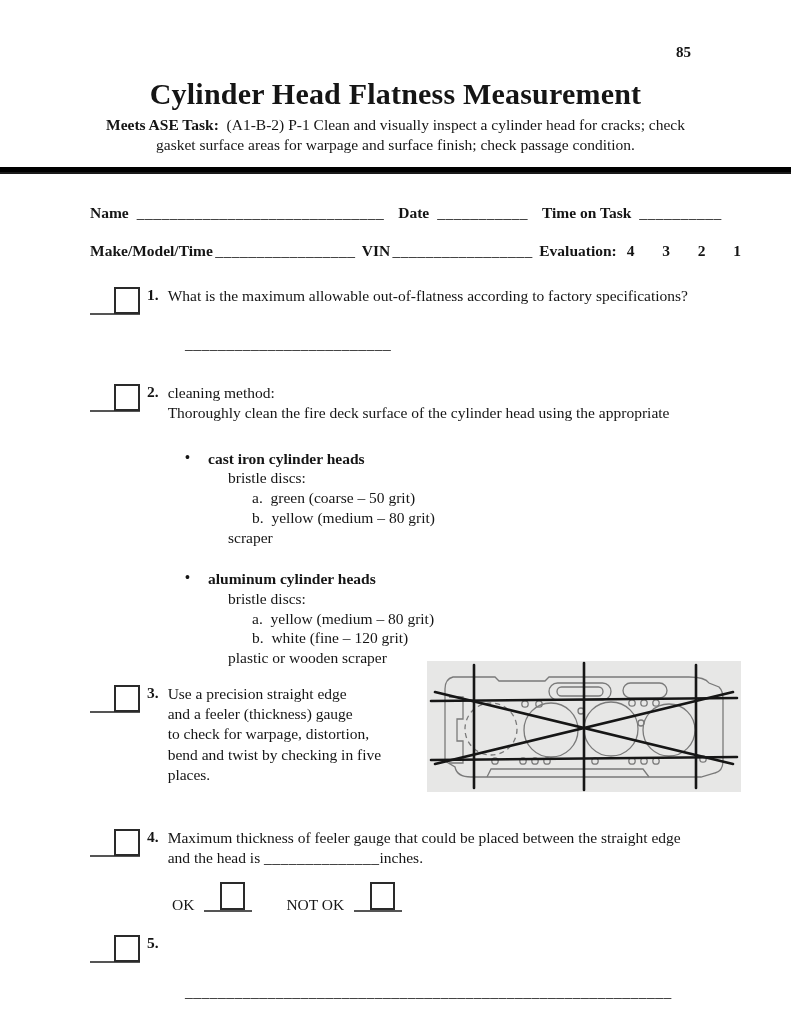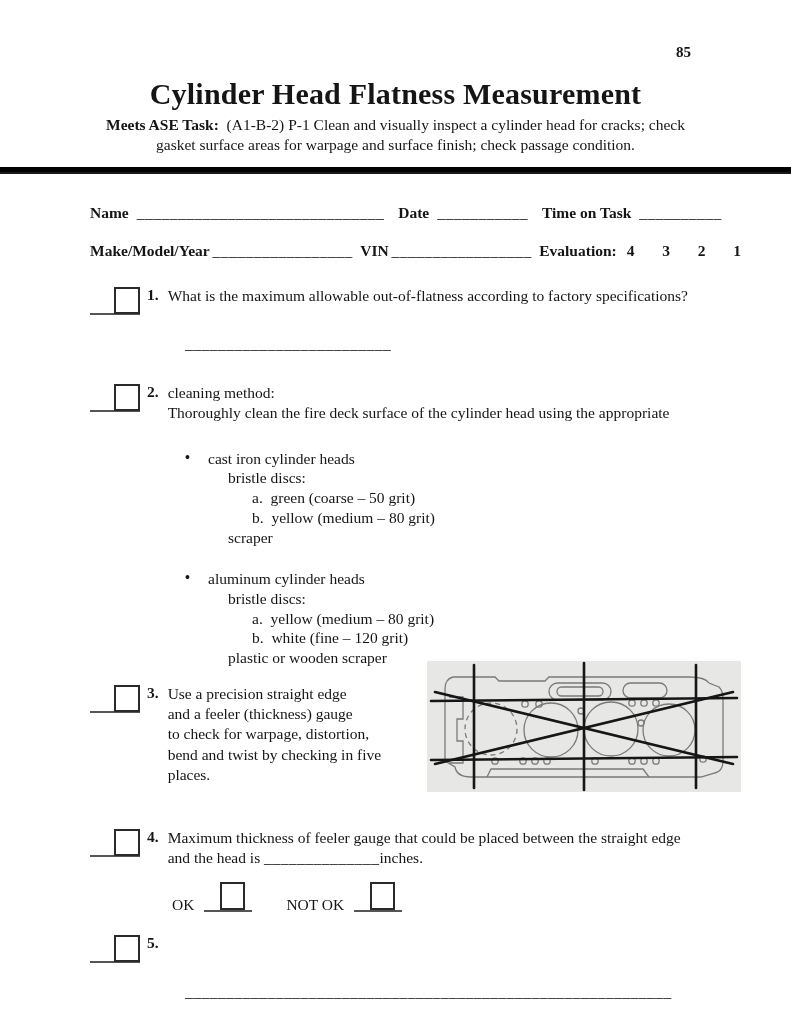--- a/index.html
+++ b/index.html
@@ -72,21 +72,21 @@
   .q1 { margin-top:24px; }
   .answer-blank-1 { margin:20px 0 0 95px; }
 
   .q2 { margin-top:28px; }
 
   .bullet-sec { margin-left:95px; line-height:1.27; }
   .bullet-sec.first  { margin-top:25px; }
   .bullet-sec.second { margin-top:22px; }
   .bullet-row { display:flex; }
   .bullet-glyph { width:23px; font-weight:bold; font-size:14px; }
-  .bullet-heading { font-weight:normal; }
+  .bullet-heading { font-weight:bold; }
   .bullet-sub  { margin-left:43px; }
   .bullet-item { margin-left:67px; white-space:pre; }
   .bullet-tail { margin-left:43px; }
 
   .q3 { margin-top:14px; }
   .q3 .qtext { width:250px; }
   .diagram-wrap { margin-left:13px; margin-top:-21px; flex:none; }
 
   .q4 { margin-top:30px; }
   .inline-blank { white-space:pre; }
@@ -128,21 +128,21 @@
   <div class="fieldrow row1">
     <span class="flabel">Name</span><span class="sp8"></span>
     <span class="blank">______________________________</span><span class="sp14"></span>
     <span class="flabel">Date</span><span class="sp8"></span>
     <span class="blank">___________</span><span class="sp14"></span>
     <span class="flabel">Time on Task</span><span class="sp8"></span>
     <span class="blank">__________</span>
   </div>
 
   <div class="fieldrow row2">
-    <span class="flabel">Make/Model/Year</span><span class="sp8"></span>
+    <span class="flabel">Make/Model/Time</span><span class="sp8"></span>
     <span class="blank">_________________</span><span class="sp22"></span>
     <span class="flabel">VIN</span><span class="sp8"></span>
     <span class="blank">_________________</span><span class="sp22"></span>
     <span class="flabel">Evaluation:</span>
     <span class="eval-scale">4  3  2  1</span>
   </div>
 
   <div class="q q1">
     <span class="cbx">
         <span class="cbx-line"></span>

